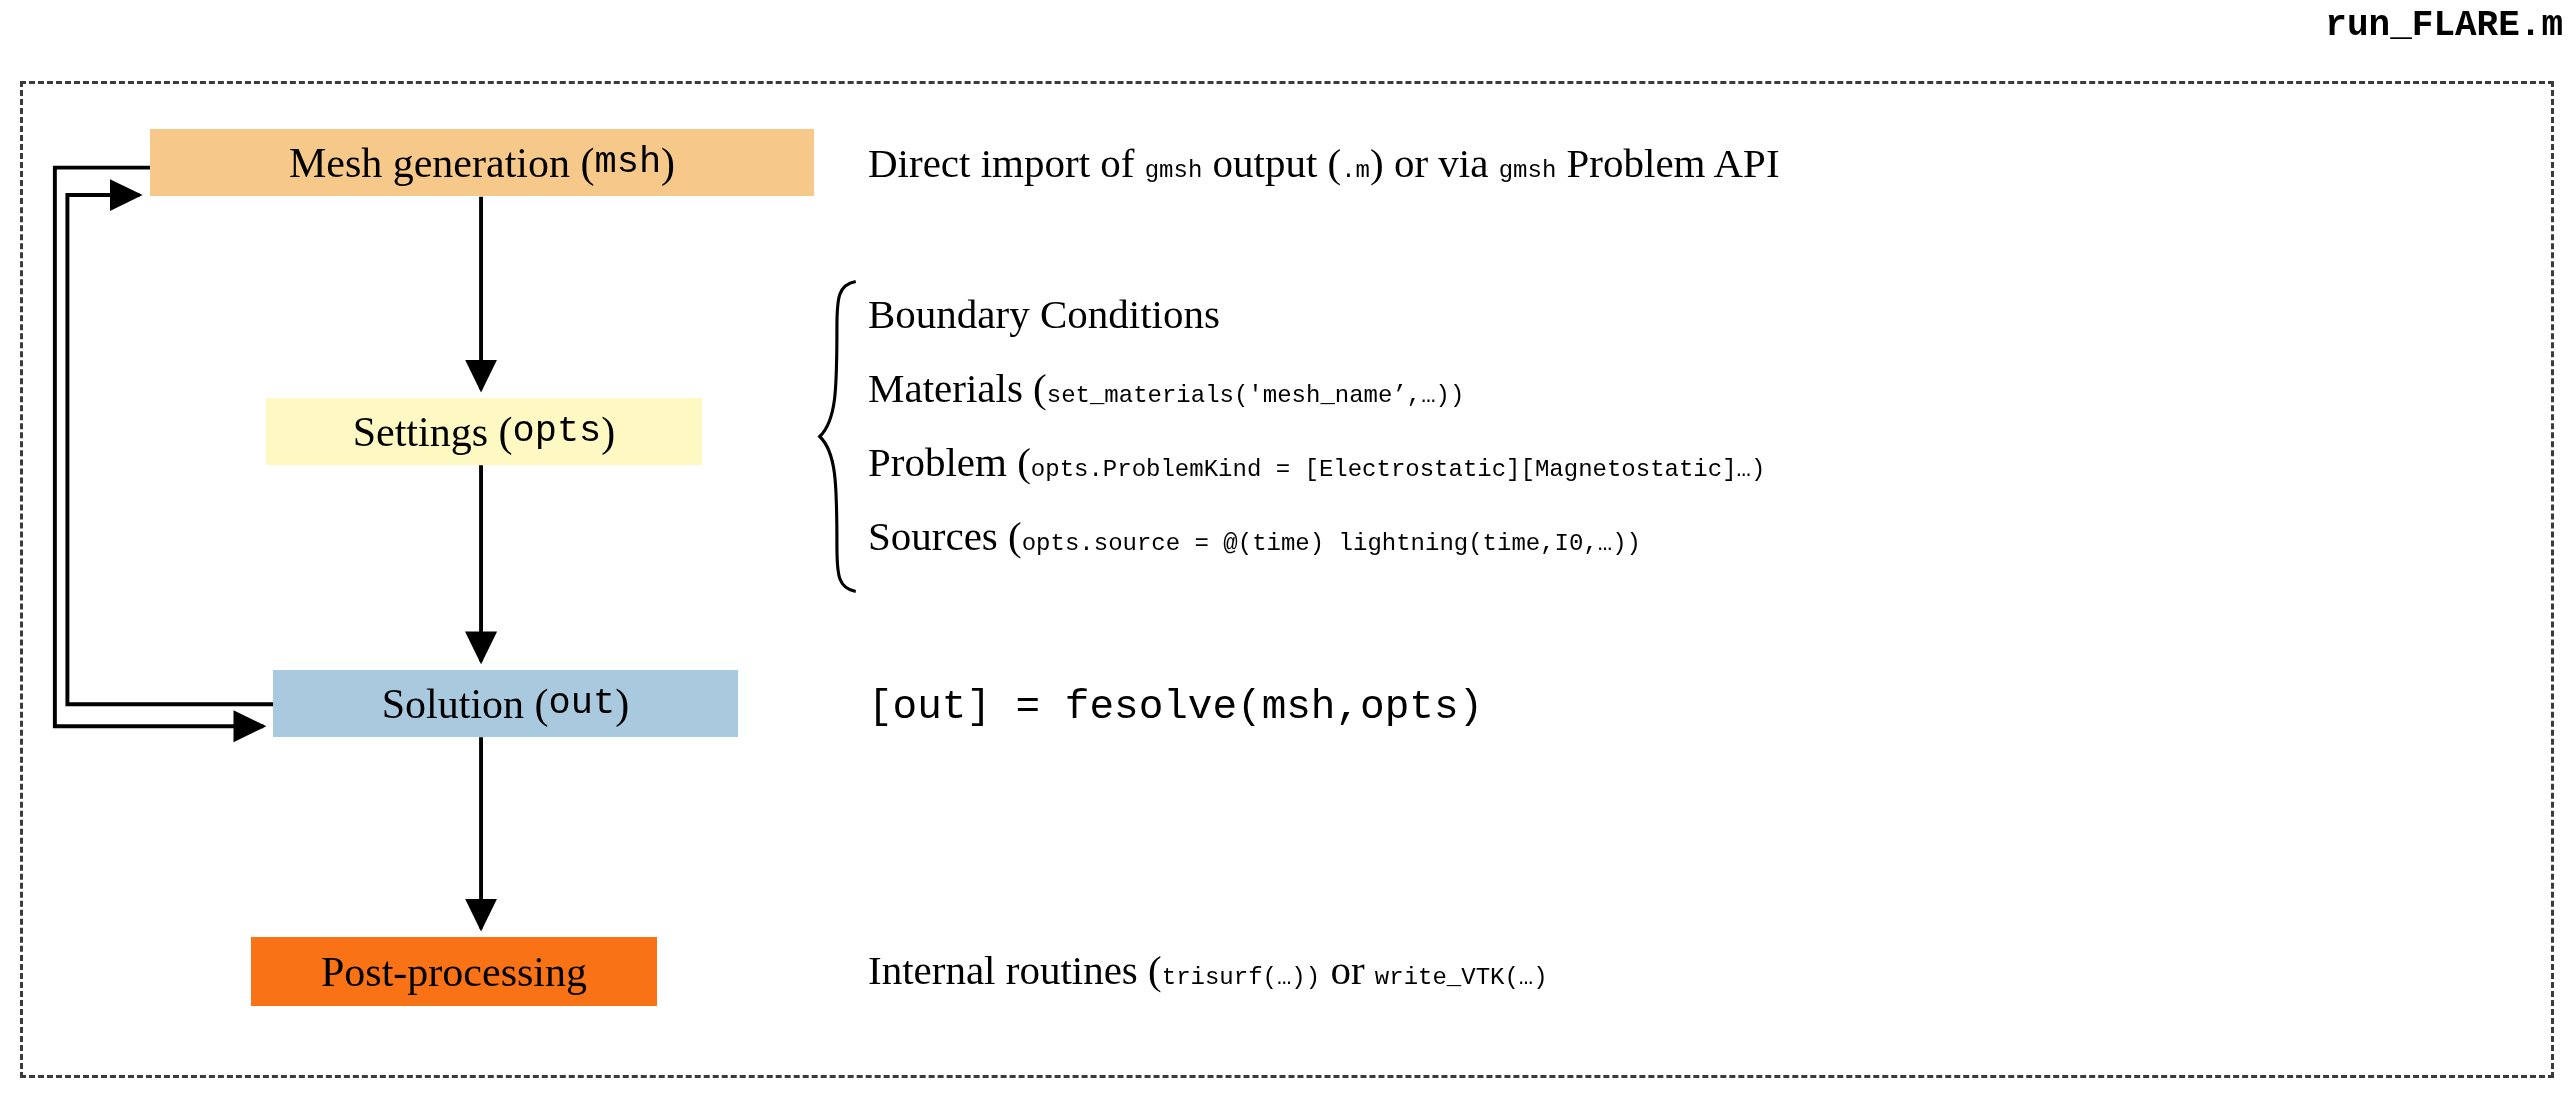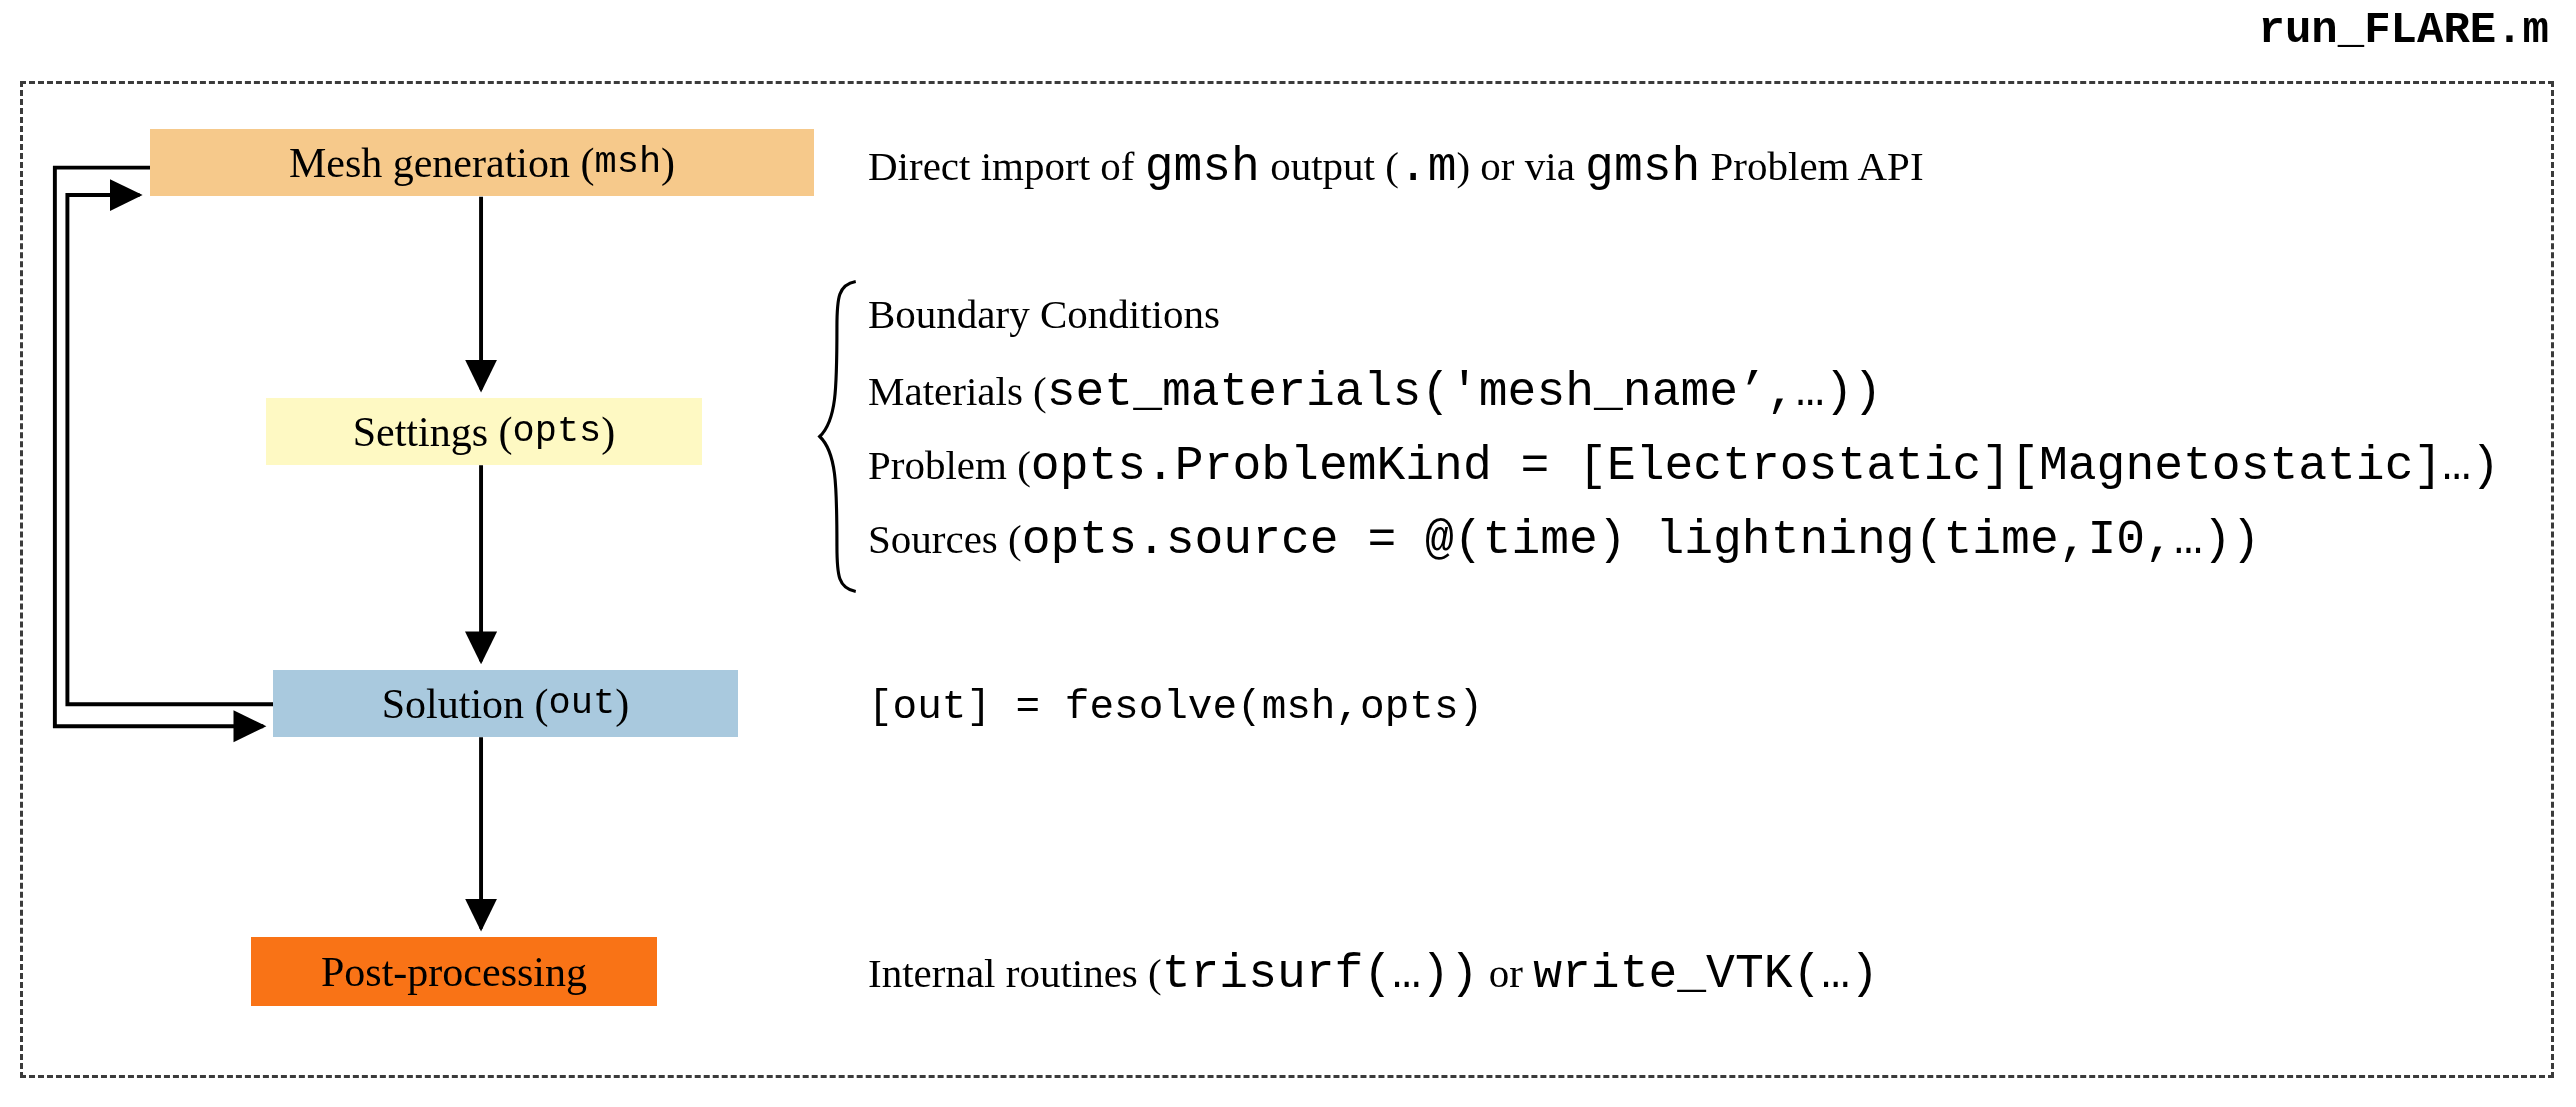--- a/index.html
+++ b/index.html
@@ -4,23 +4,23 @@
 <style>
   html,body{margin:0;padding:0;background:#ffffff;}
   body{width:2576px;height:1107px;position:relative;overflow:hidden;
        font-family:"Liberation Serif",serif;color:#000;}
 
   .ser{font-family:"Liberation Serif",serif;}
   .mono{font-family:"Liberation Mono",monospace;}
 
   
   #title{
-    position:absolute; right:27px; top:4.7px;
+    position:absolute; right:13px; top:4.7px;
     font-family:"Liberation Mono",monospace;
-    font-weight:bold; font-size:44px; letter-spacing:0px;
+    font-weight:bold; font-size:36px; letter-spacing:0px;
     white-space:pre;
   }
 
   
   #frame{
     position:absolute; left:20.4px; top:81px;
     width:2534px; height:997px;
     border:3.9px dashed #3b3b3b;
     box-sizing:border-box;
   }
@@ -42,21 +42,21 @@
 
   
   #arrows{position:absolute;left:0;top:0;width:2576px;height:1107px;}
 
   
   .rtext{
     position:absolute;
     font-size:41px; line-height:1;
     white-space:pre;
   }
-  .rtext .mono{font-size:48px;}
+  .rtext .mono{font-size:24px;}
   .rcode{
     position:absolute;
     font-family:"Liberation Mono",monospace;
     font-size:41px; line-height:1; white-space:pre;
   }
 
   #t-mesh  {left:868px; top:143px;}
   #t-bc    {left:868px; top:294px;}
   #t-mat   {left:868px; top:368px;}
   #t-prob  {left:868px; top:442px;}

